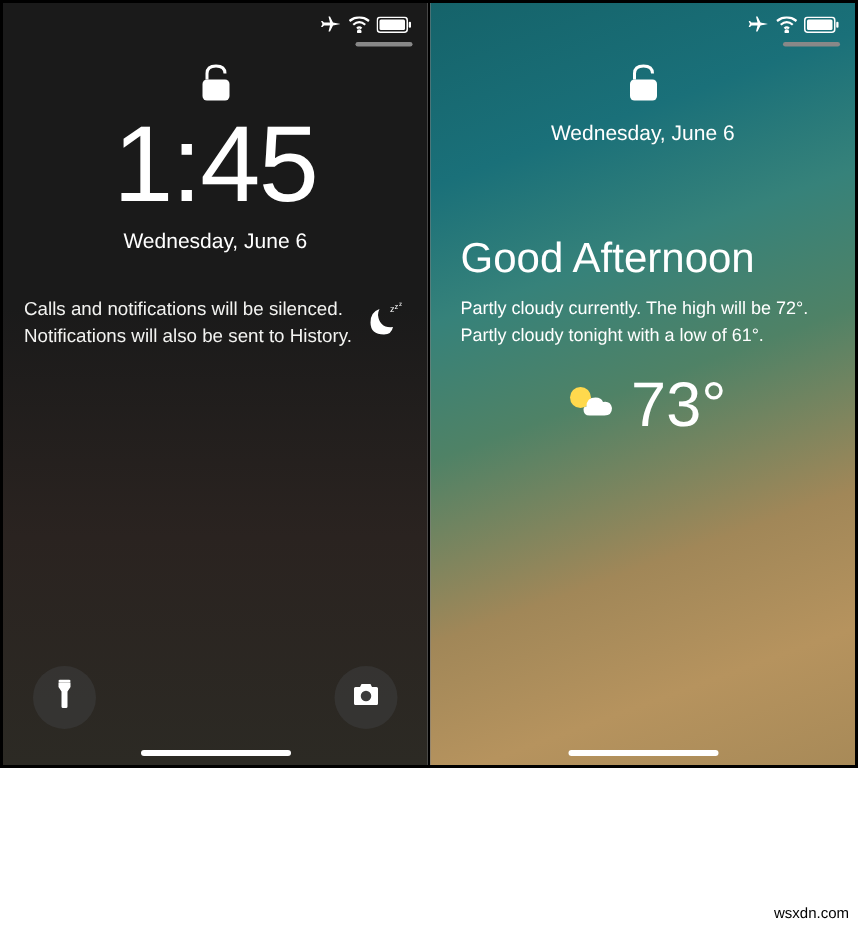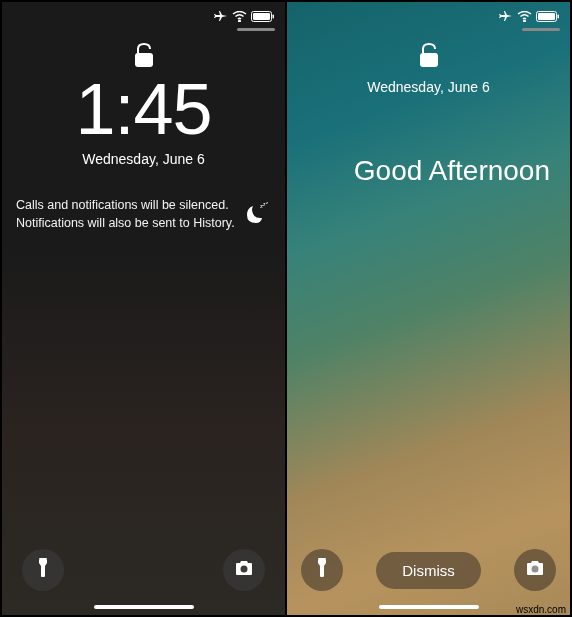--- a/index.html
+++ b/index.html
@@ -6,21 +6,21 @@
     body {
       font-family: -apple-system, "Helvetica Neue", Arial, sans-serif;
       background: #fff;
       width: 572px;
       height: 617px;
       overflow: hidden;
     }
     .container {
       display: flex;
       width: 572px;
-      height: 617px;
+      height: 512px;
       border: 2px solid #000;
     }
     .phone {
       position: relative;
       flex: 1;
       height: 100%;
       display: flex;
       flex-direction: column;
       overflow: hidden;
       color: #fff;
@@ -53,21 +53,21 @@
     .date { font-size: 14px; font-weight: 400; margin-top: 6px; }
     .dnd-block {
       margin-top: 30px; padding: 0 14px; width: 100%;
     }
     .dnd-title {
       font-size: 9px; letter-spacing: 0.5px; color: #9d9d9a; text-transform: uppercase; margin-bottom: 7px; font-weight: 500;
     }
     .dnd-row { display: flex; align-items: center; justify-content: space-between; gap: 8px; }
     .dnd-text { font-size: 12.5px; line-height: 1.4; color: #f3f3f1; }
     .greeting-block {
-      margin-top: 60px; text-align: right; padding: 0 20px;
+      margin-top: 60px; text-align: left; padding: 0 20px;
     }
     .greeting-title { font-size: 28px; font-weight: 400; margin-bottom: 8px; }
     .greeting-text { font-size: 12px; line-height: 1.5; }
     .weather-row {
       display: flex; align-items: center; justify-content: center; gap: 8px; margin-top: 14px;
     }
     .temp { font-size: 42px; font-weight: 300; }
     .spacer { flex: 1; }
     .bottom-bar {
       display: flex; justify-content: space-between; align-items: center;
@@ -202,40 +202,33 @@
         <svg width="22" height="28" viewBox="0 0 22 28" fill="#fff">
             <path d="M4 12 L4 8 Q4 2 11 2 Q18 2 18 8 L16 8 Q16 4 11 4 Q6 4 6 8 L6 12 Z"></path>
             <rect x="2" y="12" width="18" height="14" rx="3"></rect>
           </svg>
       </span>
       <div class="date">Wednesday, June 6</div>
     </div>
 
     <div class="greeting-block">
       <div class="greeting-title">Good Afternoon</div>
+      <div class="greeting-text">Partly cloudy currently. The high will be 72°. Partly cloudy tonight with a low of 61°.</div>
+      <div class="weather-row">
+        <span>
+          <svg width="40" height="30" viewBox="0 0 40 30">
+              <circle cx="14" cy="12" r="7" fill="#ffd94d"></circle>
+              <g fill="#fff">
+                <path d="M18 18 Q18 12 24 12 Q28 12 29 15 Q34 14 35 19 Q35 24 30 24 L20 24 Q16 24 16 20 Q16 18 18 18 Z"></path>
+              </g>
+            </svg>
+        </span>
+        <div class="temp">73°</div>
+      </div>
     </div>
 
     <div class="spacer"></div>
 
-    <div class="bottom-bar">
-      <div class="round-btn">
-        <span>
-          <svg width="18" height="20" viewBox="0 0 18 20" fill="#fff">
-              <path d="M5 2 L13 2 L13 5 L11 8 L11 18 Q11 19 10 19 L8 19 Q7 19 7 18 L7 8 L5 5 Z"></path>
-              <rect x="5" y="0" width="8" height="2" rx="1"></rect>
-            </svg>
-        </span>
-      </div>
-      <div class="pill-btn">Dismiss</div>
-      <div class="round-btn">
-        <span>
-          <svg width="20" height="16" viewBox="0 0 20 16" fill="#fff">
-              <path d="M2 4 Q2 3 3 3 L6 3 L7 1 L13 1 L14 3 L17 3 Q18 3 18 4 L18 14 Q18 15 17 15 L3 15 Q2 15 2 14 Z"></path>
-              <circle cx="10" cy="9" r="3.5" fill="rgba(60,50,40,0.55)"></circle>
-            </svg>
-        </span>
-      </div>
-    </div>
     <div class="home-indicator"></div>
   </div>
 
 </div>
 <div class="watermark">wsxdn.com</div>
 
 </body></html>

